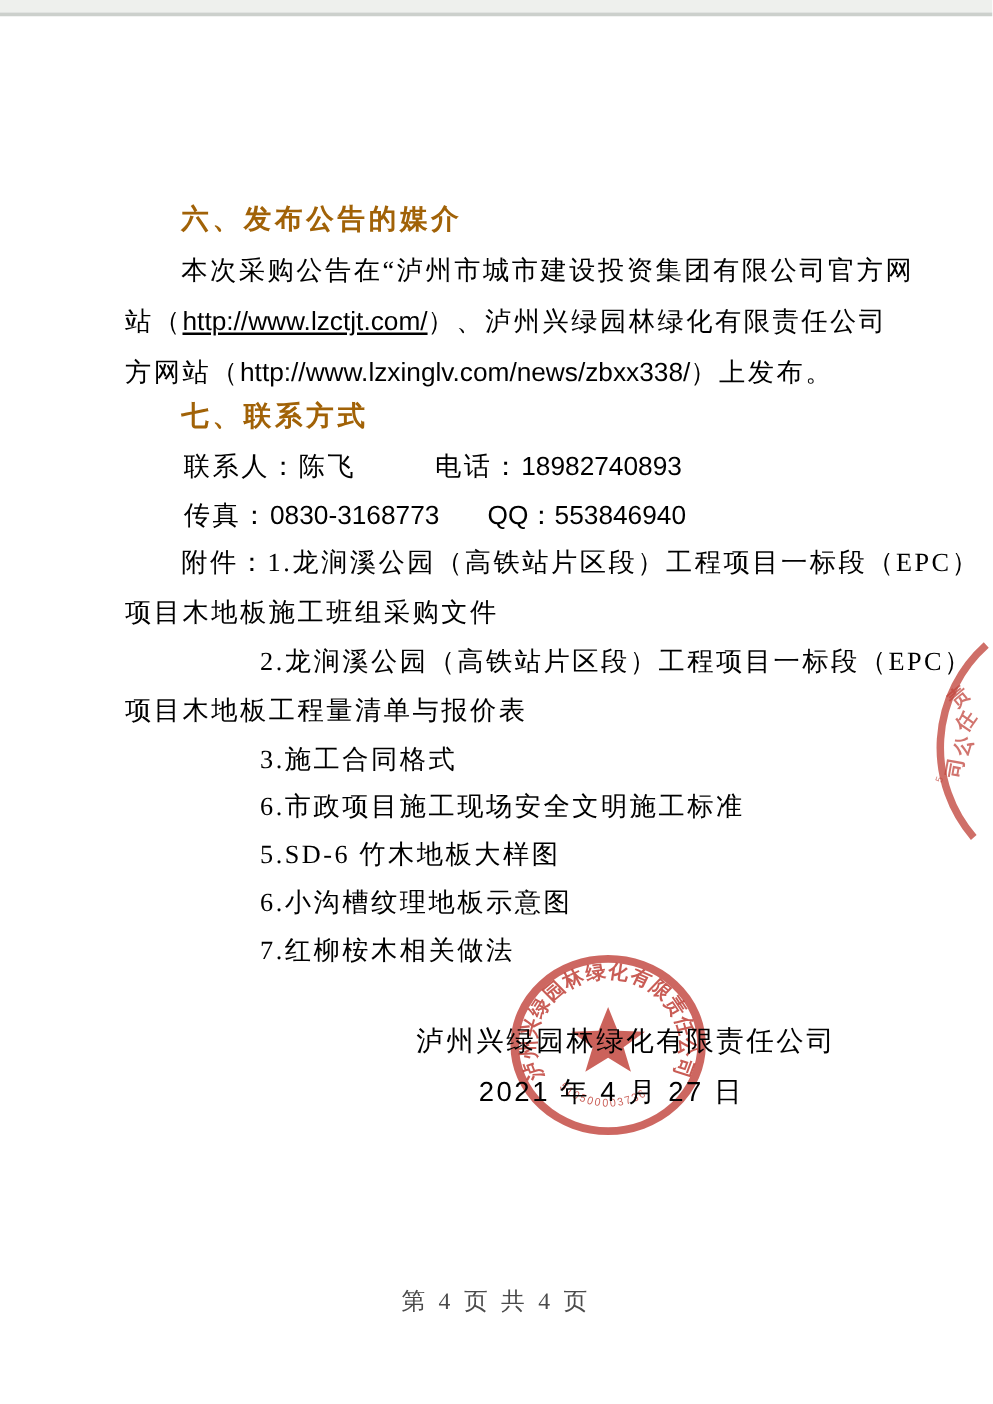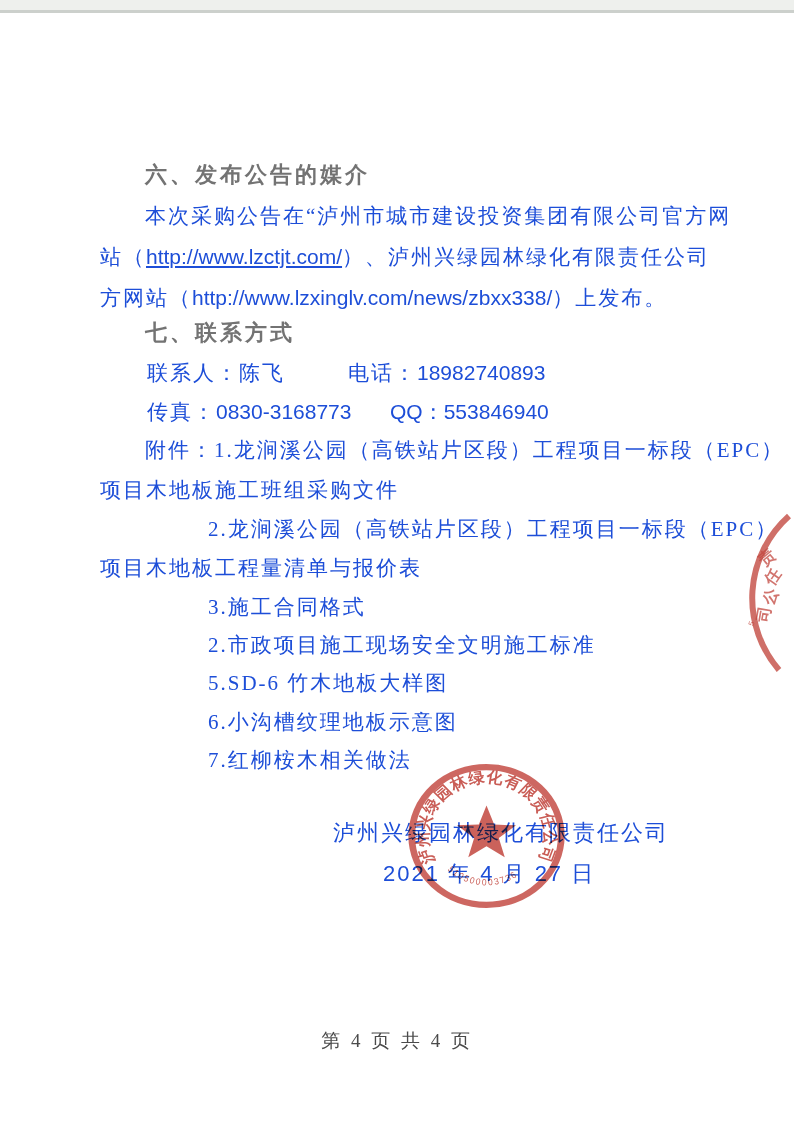--- a/index.html
+++ b/index.html
@@ -4,22 +4,22 @@
 <style>
   html,body{margin:0;padding:0;}
   body{
     width:794px;height:1123px;position:relative;overflow:hidden;
     background:#ffffff;
     font-family:"Liberation Serif","DejaVu Serif",serif;
     color:#454545;
   }
   .scan-band{position:absolute;left:0;top:0;width:794px;height:10px;background:#eef0ed;}
   .scan-line{position:absolute;left:0;top:10px;width:794px;height:3px;background:#ccd0cc;}
-  .line{position:absolute;white-space:nowrap;font-size:21px;letter-spacing:2px;color:#1d4ed8;}
-  .heading{font-weight:700;color:#737373;letter-spacing:3px;font-size:22px;}
+  .line{position:absolute;white-space:nowrap;font-size:21px;letter-spacing:2px;color:#000000;}
+  .heading{font-weight:700;color:#a16207;letter-spacing:3px;font-size:22px;}
   .latin{font-family:"Liberation Sans","DejaVu Sans",sans-serif;letter-spacing:0;}
   .url-underline{text-decoration:underline;}
   .sig{font-size:22px;}
   .footer{
     position:absolute;left:0;right:0;top:1028px;text-align:center;
     font-size:19px;letter-spacing:3px;color:#4a4a4a;
   }
   .seal-wrap{position:absolute;left:404px;top:760px;width:165px;height:152px;mix-blend-mode:multiply;}
   .edge-stamp-wrap{position:absolute;left:741px;top:512px;width:53px;height:162px;mix-blend-mode:multiply;}
   svg{display:block;}
@@ -62,21 +62,21 @@
   <span class="latin">QQ：</span><span class="latin">553846940</span>
 </div>
 
 <div class="line" style="left:145px;top:436px;">
   <span>附件：</span><span>1.龙涧溪公园（高铁站片区段）工程项目一标段（EPC）</span>
 </div>
 <div class="line" style="left:100px;top:476px;text-align:center;">项目木地板施工班组采购文件</div>
 <div class="line" style="left:208px;top:515px;">2.龙涧溪公园（高铁站片区段）工程项目一标段（EPC）</div>
 <div class="line" style="left:100px;top:554px;">项目木地板工程量清单与报价表</div>
 <div class="line" style="left:208px;top:593px;">3.施工合同格式</div>
-<div class="line" style="left:208px;top:631px;">2.市政项目施工现场安全文明施工标准</div>
+<div class="line" style="left:208px;top:631px;">6.市政项目施工现场安全文明施工标准</div>
 <div class="line" style="left:208px;top:669px;">5.SD-6 竹木地板大样图</div>
 <div class="line" style="left:208px;top:708px;">6.小沟槽纹理地板示意图</div>
 <div class="line" style="left:208px;top:746px;">7.红柳桉木相关做法</div>
 
 <div class="line sig" style="left:333px;top:818px;">泸州兴绿园林绿化有限责任公司</div>
 <div class="line sig latin" style="left:383px;top:859px;letter-spacing:2px;">2021 年 4 月 27 日</div>
 
 <div class="seal-wrap">
   <svg width="165" height="152" viewBox="0 0 170 170" preserveAspectRatio="none">
     <ellipse cx="85" cy="85" rx="77" ry="77" fill="none" stroke="#c2463e" stroke-width="7" opacity="0.82"></ellipse>

